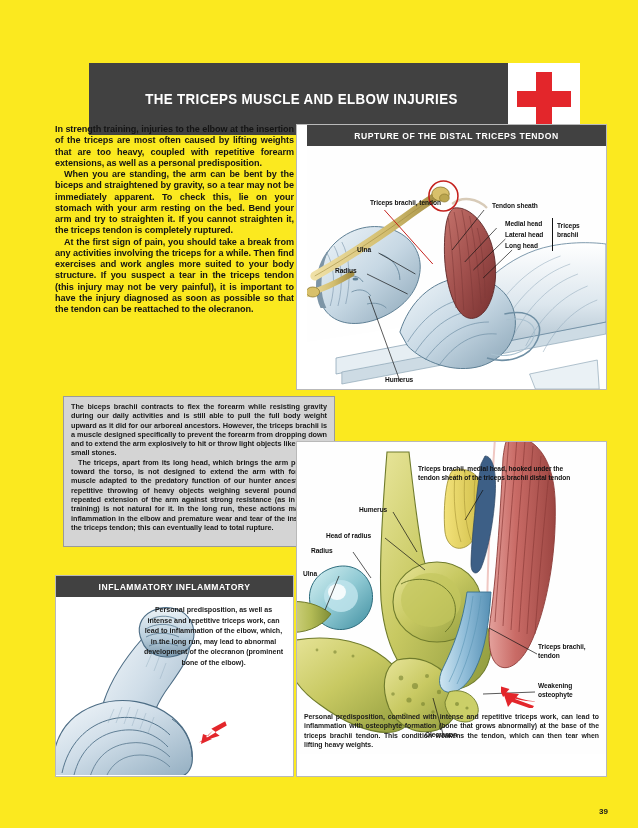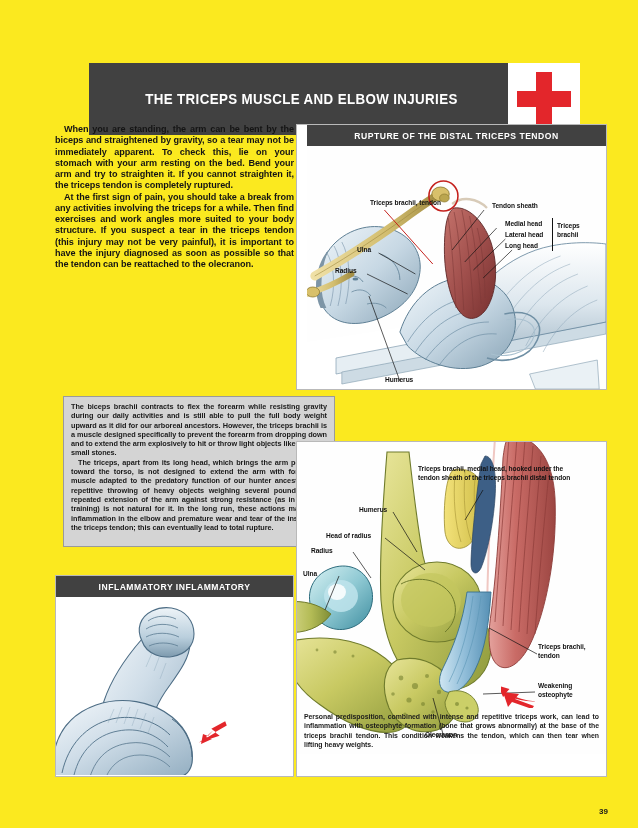--- a/index.html
+++ b/index.html
@@ -122,33 +122,35 @@
 
   <div class="header">
     <div class="header-title">THE TRICEPS MUSCLE AND ELBOW INJURIES</div>
     <div class="cross-box">
       <div class="v"></div>
       <div class="h"></div>
     </div>
   </div>
 
   <div class="left-col body-text">
+    <p class="first">In strength training, injuries to the elbow at the insertion of the triceps are most often caused by lifting weights that are too heavy, coupled with repetitive forearm extensions, as well as a personal predisposition.</p>
     <p>When you are standing, the arm can be bent by the biceps and straightened by gravity, so a tear may not be immediately apparent. To check this, lie on your stomach with your arm resting on the bed. Bend your arm and try to straighten it. If you cannot straighten it, the triceps tendon is completely ruptured.</p>
     <p>At the first sign of pain, you should take a break from any activities involving the triceps for a while. Then find exercises and work angles more suited to your body structure. If you suspect a tear in the triceps tendon (this injury may not be very painful), it is important to have the injury diagnosed as soon as possible so that the tendon can be reattached to the olecranon.</p>
   </div>
 
   <div class="grey-box">
     <p class="first">The biceps brachii contracts to flex the forearm while resisting gravity during our daily activities and is still able to pull the full body weight upward as it did for our arboreal ancestors. However, the triceps brachii is a muscle designed specifically to prevent the forearm from dropping down and to extend the arm explosively to hit or throw light objects like sticks or small stones.</p>
     <p>The triceps, apart from its long head, which brings the arm powerfully toward the torso, is not designed to extend the arm with force. This muscle adapted to the predatory function of our hunter ancestors. The repetitive throwing of heavy objects weighing several pounds or the repeated extension of the arm against strong resistance (as in strength training) is not natural for it. In the long run, these actions may cause inflammation in the elbow and premature wear and tear of the insertion of the triceps tendon; this can eventually lead to total rupture.</p>
   </div>
 
   <div class="panel" id="panel-calcification">
     <div class="panel-head">INFLAMMATORY INFLAMMATORY</div>
     <div class="panel-body">
 
+      <div class="calc-caption">Personal predisposition, as well as intense and repetitive triceps work, can lead to inflammation of the elbow, which, in the long run, may lead to abnormal development of the olecranon (prominent bone of the elbow).</div>
 
       <svg class="ill" viewBox="0 0 237 178" preserveAspectRatio="none">
         <defs>
           <linearGradient id="skin" x1="0" y1="0" x2="1" y2="1">
             <stop offset="0%" stop-color="#f4f8fb"></stop>
             <stop offset="45%" stop-color="#cfdde8"></stop>
             <stop offset="100%" stop-color="#93aec1"></stop>
           </linearGradient>
           <linearGradient id="skin2" x1="0" y1="0" x2="0" y2="1">
             <stop offset="0%" stop-color="#eef4f8"></stop>

